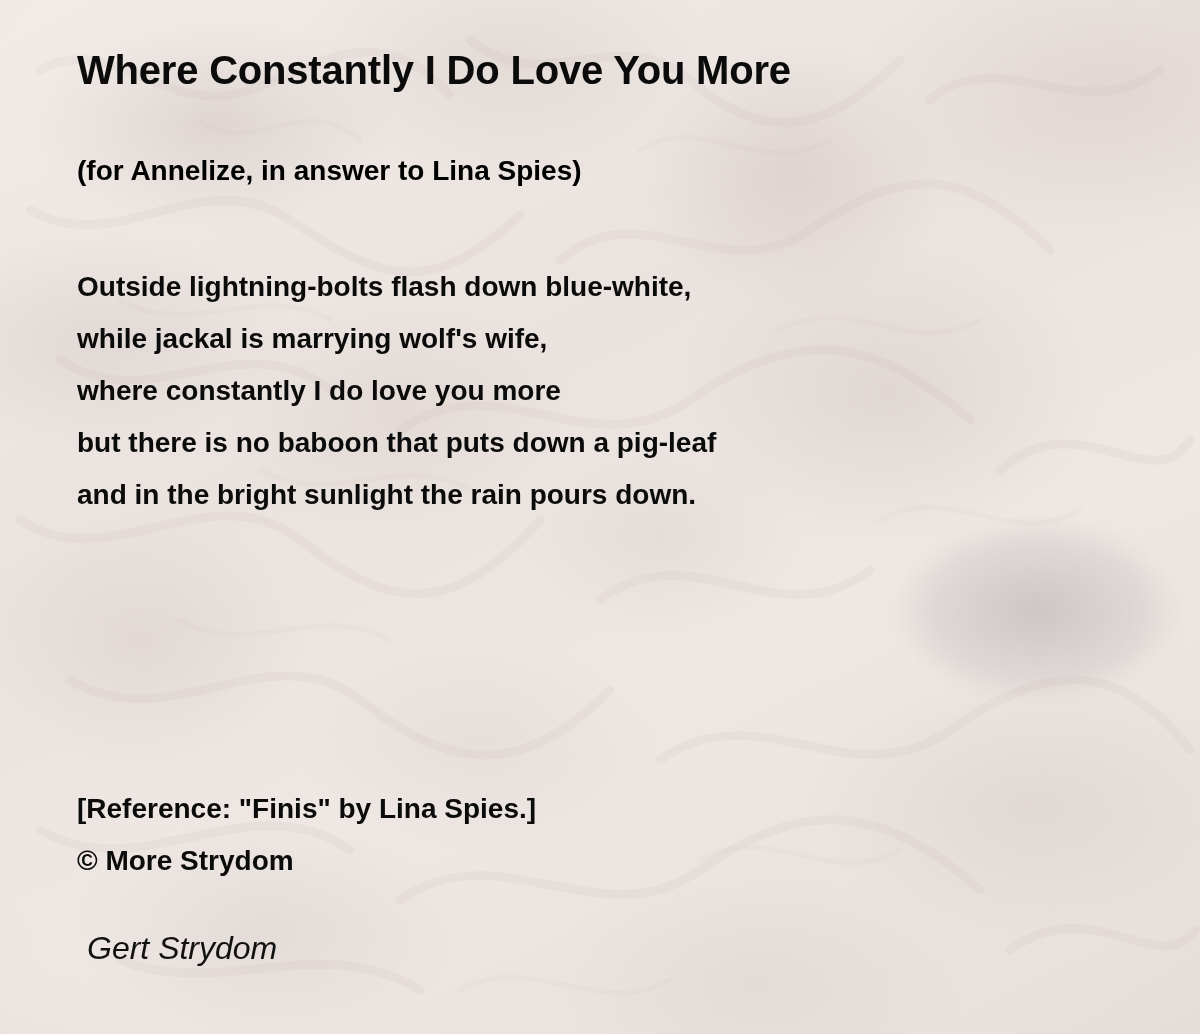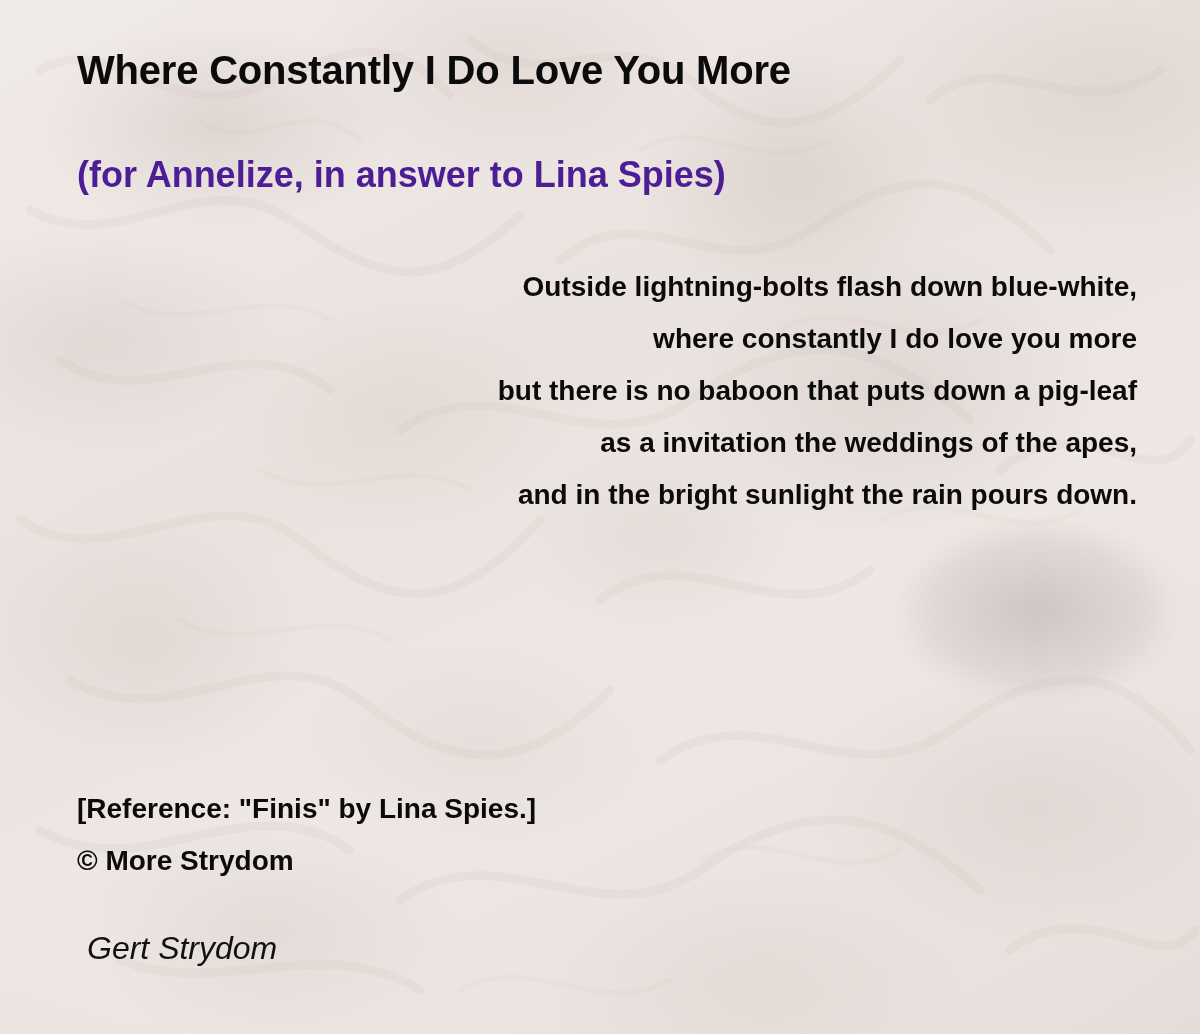--- a/index.html
+++ b/index.html
@@ -93,42 +93,41 @@
     color: #0b0b0b;
     letter-spacing: -0.2px;
     white-space: nowrap;
     line-height: 1;
   }
 
   .poem-dedication {
     position: absolute;
     left: 68px;
     top: 157px;
-    font-size: 36px;
-    font-weight: bold;
-    color: #4c1d95;
+    font-size: 28px;
+    font-weight: bold;
+    color: #000000;
     white-space: nowrap;
     line-height: 1;
   }
 
   .poem-body {
     position: absolute;
     left: 68px;
     top: 261px;
     width: 1060px;
   }
 
   .poem-line {
     font-size: 28px;
     font-weight: bold;
     color: #0b0b0b;
     line-height: 52px;
     height: 52px;
     white-space: nowrap;
-    text-align: right;
   }
 
   .poem-footer {
     position: absolute;
     left: 68px;
     top: 783px;
   }
 
   .footer-line {
     font-size: 28px;
@@ -194,23 +193,23 @@
   <div class="vignette"></div>
 
   <div class="content">
 
     <div class="poem-title">Where Constantly I Do Love You More</div>
 
     <div class="poem-dedication">(for Annelize, in answer to Lina Spies)</div>
 
     <div class="poem-body">
       <div class="poem-line">Outside lightning-bolts flash down blue-white,</div>
+      <div class="poem-line">while jackal is marrying wolf's wife,</div>
       <div class="poem-line">where constantly I do love you more</div>
       <div class="poem-line">but there is no baboon that puts down a pig-leaf</div>
-      <div class="poem-line">as a invitation the weddings of the apes,</div>
       <div class="poem-line">and in the bright sunlight the rain pours down.</div>
     </div>
 
     <div class="poem-footer">
       <div class="footer-line">[Reference: "Finis" by Lina Spies.]</div>
       <div class="footer-line">© More Strydom</div>
     </div>
 
     <div class="poem-signature">Gert Strydom</div>
 

